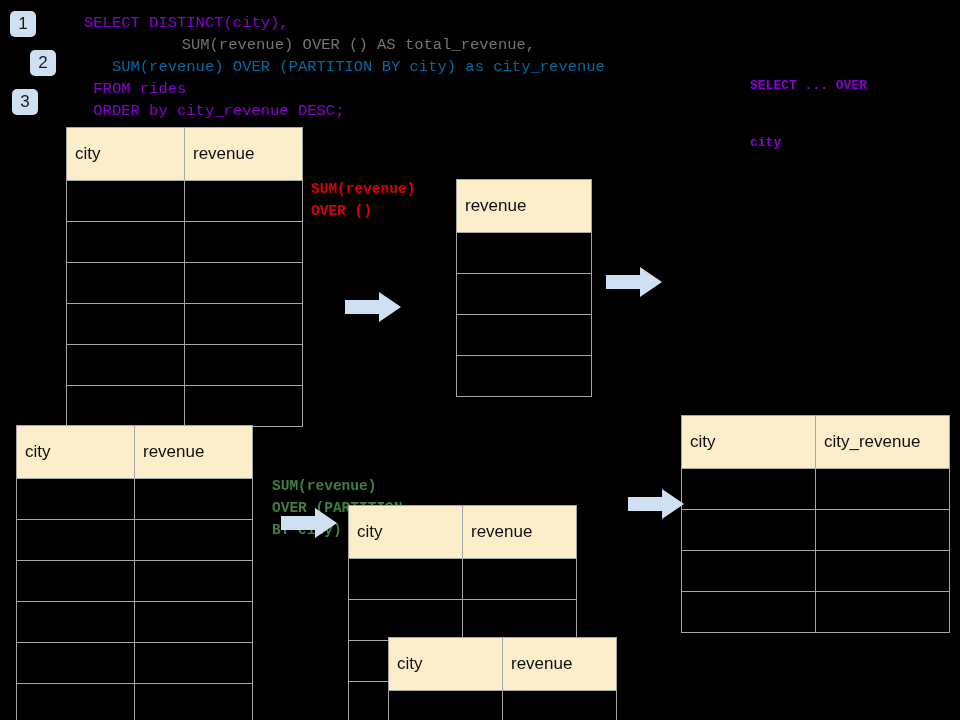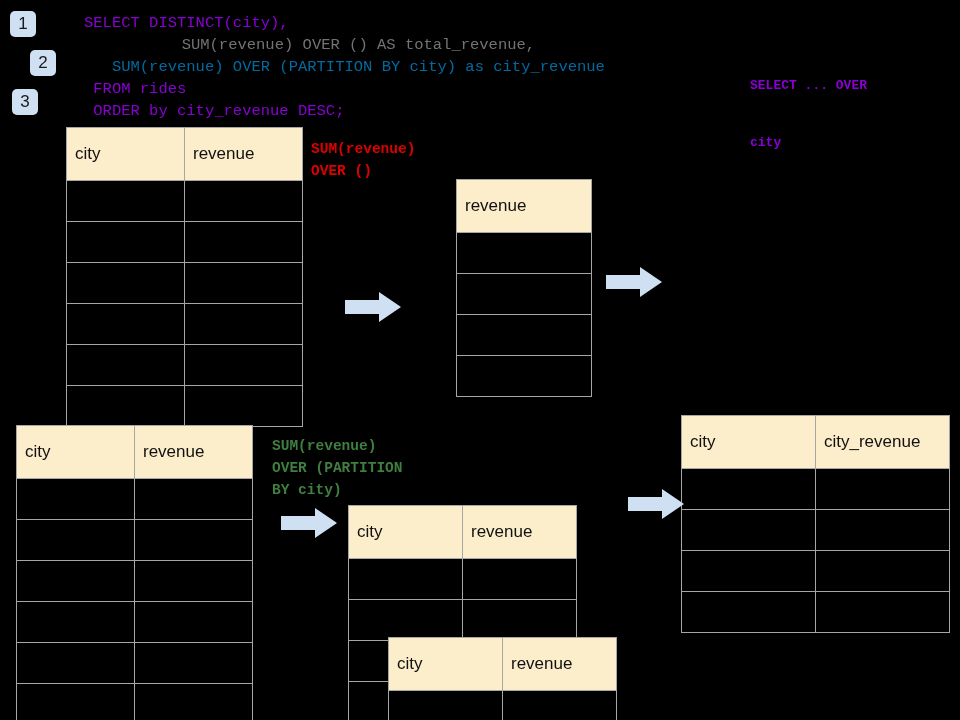--- a/index.html
+++ b/index.html
@@ -55,20 +55,21 @@
   }
 
   
   .caption {
     position: absolute;
     font-family: "Liberation Mono", monospace;
     font-size: 14.5px;
     line-height: 22px;
     white-space: pre;
     font-weight: bold;
+    margin-top: 40px;
   }
   .caption.red   { color: #dd0000; }
   .caption.green { color: #3f7f3f; }
 
   
   .tbl {
     position: absolute;
     border-collapse: collapse;
     table-layout: fixed;
     background: #000000;

